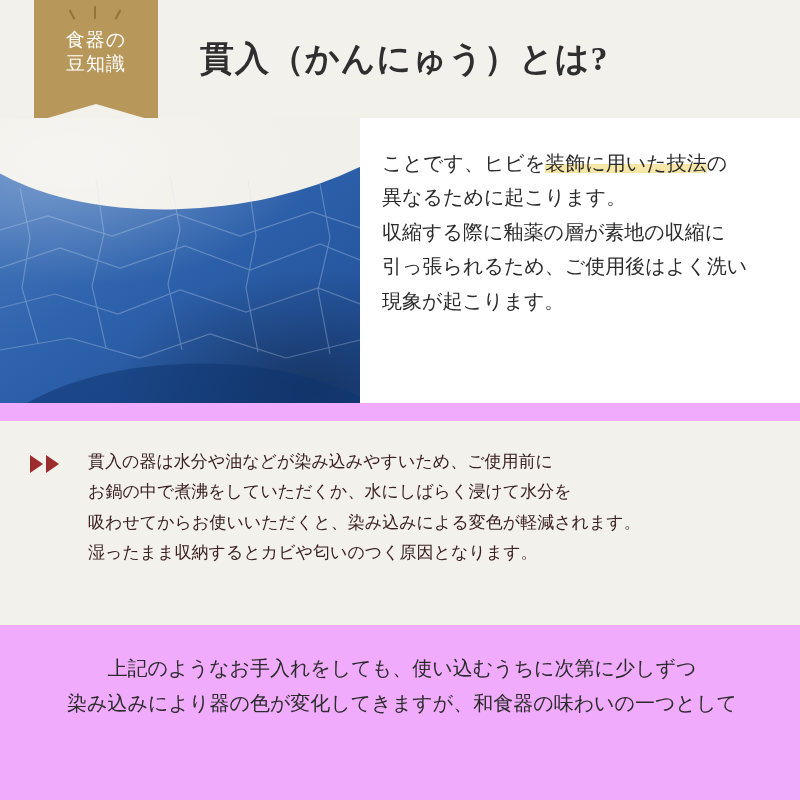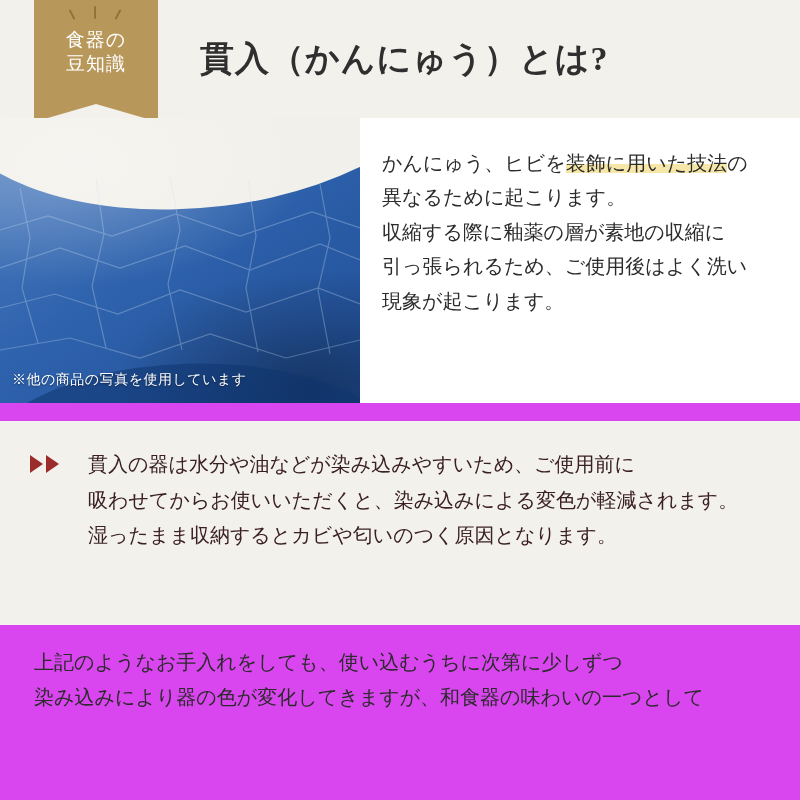--- a/index.html
+++ b/index.html
@@ -12,21 +12,21 @@
     background: #ffffff;
     font-family: "Liberation Sans", sans-serif;
     color: #2b2b2b;
     overflow: hidden;
   }
 
   .page {
     position: relative;
     width: 800px;
     height: 800px;
-    background: #d946ef;
+    background: #f0abfc;
   }
 
   
   .header {
     position: relative;
     height: 118px;
     background: #f3f1ec;
     display: flex;
     align-items: center;
   }
@@ -187,35 +187,36 @@
   }
   .tri {
     width: 0;
     height: 0;
     border-top: 9px solid transparent;
     border-bottom: 9px solid transparent;
     border-left: 13px solid #9c2b2b;
   }
   .caution-body {
     margin-left: 58px;
-    font-size: 20px;
+    font-size: 17px;
     line-height: 1.78;
     color: #3a2020;
     font-family: "Liberation Serif", serif;
   }
   .caution-body p { margin: 0; }
   .caution-body p.second { margin-top: 16px; }
 
   
   .closing {
-    padding: 20px 30px 0 34px;
+    padding: 26px 30px 0 34px;
     font-size: 20px;
     line-height: 1.75;
     color: #2b2b2b;
     font-family: "Liberation Serif", serif;
+    text-align: center;
   }
   .closing p { margin: 0; }
 </style>
 </head>
 <body>
 
 <div class="page">
 
   <div class="header">
 
@@ -242,39 +243,39 @@
         <polyline points="0,150 60,130 120,150 185,128 250,152 320,126 360,142"></polyline>
         <polyline points="0,190 55,176 118,196 180,172 246,194 318,170 360,186"></polyline>
         <polyline points="0,112 48,98 112,118 176,96 240,118 312,94 360,110"></polyline>
         <polyline points="20,70 30,120 22,170 38,225"></polyline>
         <polyline points="96,60 104,116 92,168 106,230"></polyline>
         <polyline points="170,58 180,112 168,166 182,232"></polyline>
         <polyline points="248,62 256,118 246,170 258,234"></polyline>
         <polyline points="320,66 330,120 318,172 330,236"></polyline>
         <polyline points="0,232 70,220 140,240 210,216 286,240 360,222"></polyline>
       </svg>
-      <div class="photo-note">※他の商品の写真を使用しています</div>
     </div>
 
     <div class="intro-text">
-      <p><span>かんにゅう、ヒビを</span><span class="marker">装飾に用いた技法</span><span>の</span></p>
+      <p><span>ことです、ヒビを</span><span class="marker">装飾に用いた技法</span><span>の</span></p>
       <p>異なるために起こります。</p>
       <p>収縮する際に釉薬の層が素地の収縮に</p>
       <p>引っ張られるため、ご使用後はよく洗い</p>
       <p>現象が起こります。</p>
     </div>
   </div>
 
   <div class="caution">
     <div class="arrows">
       <span class="tri"></span>
       <span class="tri"></span>
     </div>
     <div class="caution-body">
       <p>貫入の器は水分や油などが染み込みやすいため、ご使用前に</p>
+      <p>お鍋の中で煮沸をしていただくか、水にしばらく浸けて水分を</p>
       <p>吸わせてからお使いいただくと、染み込みによる変色が軽減されます。</p>
       <p>湿ったまま収納するとカビや匂いのつく原因となります。</p>
     </div>
   </div>
 
   <div class="closing">
     <p>上記のようなお手入れをしても、使い込むうちに次第に少しずつ</p>
     <p>染み込みにより器の色が変化してきますが、和食器の味わいの一つとして</p>
   </div>
 

